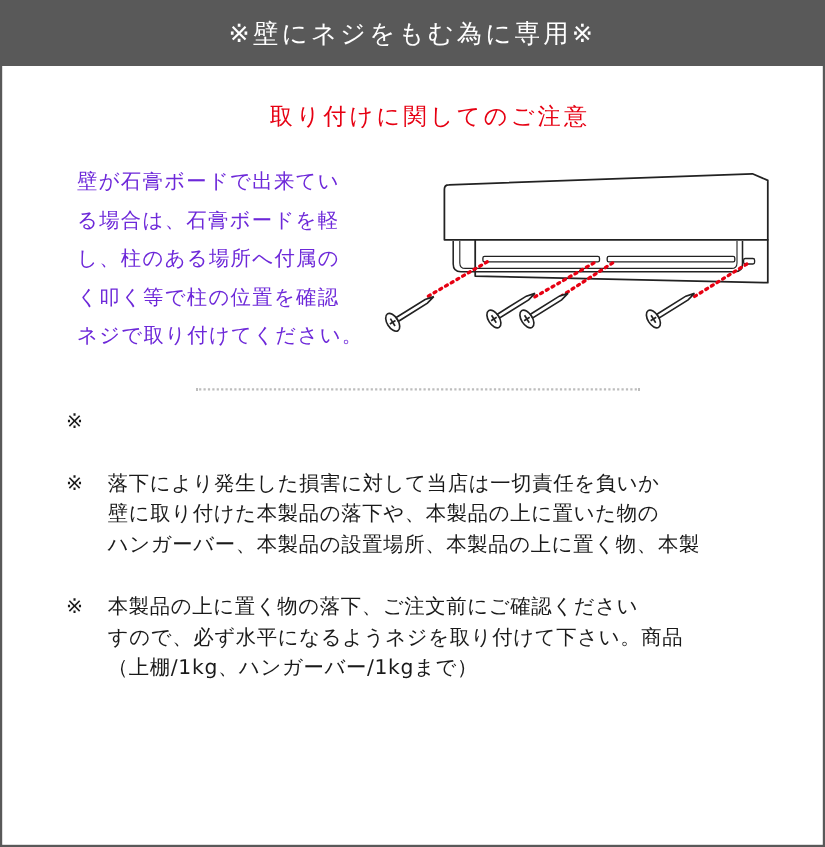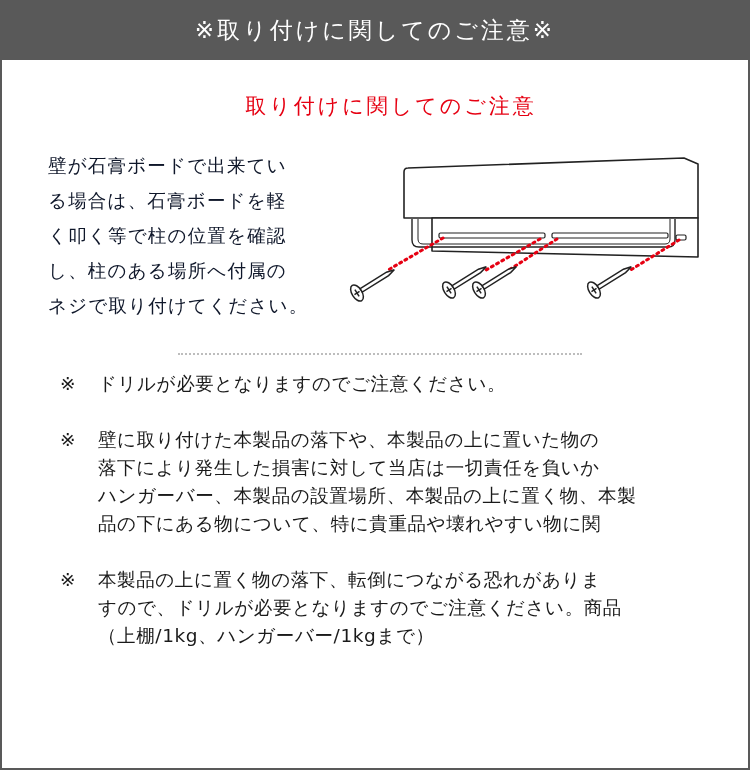--- a/index.html
+++ b/index.html
@@ -16,22 +16,22 @@
       display: flex; align-items: center; justify-content: center;
     }
     .header-title {
       color: #ffffff; font-size: 23px; letter-spacing: 3px; font-weight: normal;
     }
     .section-title {
       position: absolute; left: 16px; top: 92px; width: 750px; text-align: center;
       color: #e60012; font-size: 21px; letter-spacing: 3px;
     }
     .intro-text {
-      position: absolute; left: 48px; top: 148px; width: 290px;
-      font-size: 18.5px; line-height: 35px; letter-spacing: 1.2px; color: #0f172a;
+      position: absolute; left: 70px; top: 148px; width: 290px;
+      font-size: 18.5px; line-height: 35px; letter-spacing: 1.2px; color: #6d28d9;
     }
     .intro-text span { display: block; white-space: nowrap; }
     .illustration {
       position: absolute; left: 340px; top: 150px; width: 370px; height: 170px;
     }
     .divider {
       position: absolute; left: 178px; top: 353px; width: 404px; height: 0;
       border-top: 2px dotted #bdbdbd;
     }
     .notes {
@@ -43,30 +43,30 @@
     }
     .note-mark { width: 38px; flex: none; color: #1a1a1a; }
     .note-body span { display: block; white-space: nowrap; }
   </style>
 </head>
 <body>
 
 <div class="frame"></div>
 
 <div class="header-bar">
-  <div class="header-title">※取り付けに関してのご注意※</div>
+  <div class="header-title">※壁にネジをもむ為に専用※</div>
 </div>
 
 <div class="section-title">取り付けに関してのご注意</div>
 
 <div class="intro-text">
   <span>壁が石膏ボードで出来てい</span>
   <span>る場合は、石膏ボードを軽</span>
+  <span>し、柱のある場所へ付属の</span>
   <span>く叩く等で柱の位置を確認</span>
-  <span>し、柱のある場所へ付属の</span>
   <span>ネジで取り付けてください。</span>
 </div>
 
 <svg class="illustration" viewBox="340 150 370 170" xmlns="http://www.w3.org/2000/svg">
 
   <g fill="none" stroke="#222" stroke-width="1.6" stroke-linejoin="round">
     <path d="M404 172 Q404 168 408 168 L684 158 L698 164 L698 218 L404 218 Z" fill="#fff"></path>
 
     <path d="M432 218 L698 218 L698 257 L432 251 Z" fill="#fff"></path>
 
@@ -112,33 +112,31 @@
     </g>
   </g>
 </svg>
 
 <div class="divider"></div>
 
 <div class="notes">
   <div class="note">
     <div class="note-mark">※</div>
     <div class="note-body">
-      <span>ドリルが必要となりますのでご注意ください。</span>
     </div>
   </div>
   <div class="note">
     <div class="note-mark">※</div>
     <div class="note-body">
+      <span>落下により発生した損害に対して当店は一切責任を負いか</span>
       <span>壁に取り付けた本製品の落下や、本製品の上に置いた物の</span>
-      <span>落下により発生した損害に対して当店は一切責任を負いか</span>
       <span>ハンガーバー、本製品の設置場所、本製品の上に置く物、本製</span>
-      <span>品の下にある物について、特に貴重品や壊れやすい物に関</span>
     </div>
   </div>
   <div class="note">
     <div class="note-mark">※</div>
     <div class="note-body">
-      <span>本製品の上に置く物の落下、転倒につながる恐れがありま</span>
-      <span>すので、ドリルが必要となりますのでご注意ください。商品</span>
+      <span>本製品の上に置く物の落下、ご注文前にご確認ください</span>
+      <span>すので、必ず水平になるようネジを取り付けて下さい。商品</span>
       <span>（上棚/1kg、ハンガーバー/1kgまで）</span>
     </div>
   </div>
 </div>
 
 </body></html>

